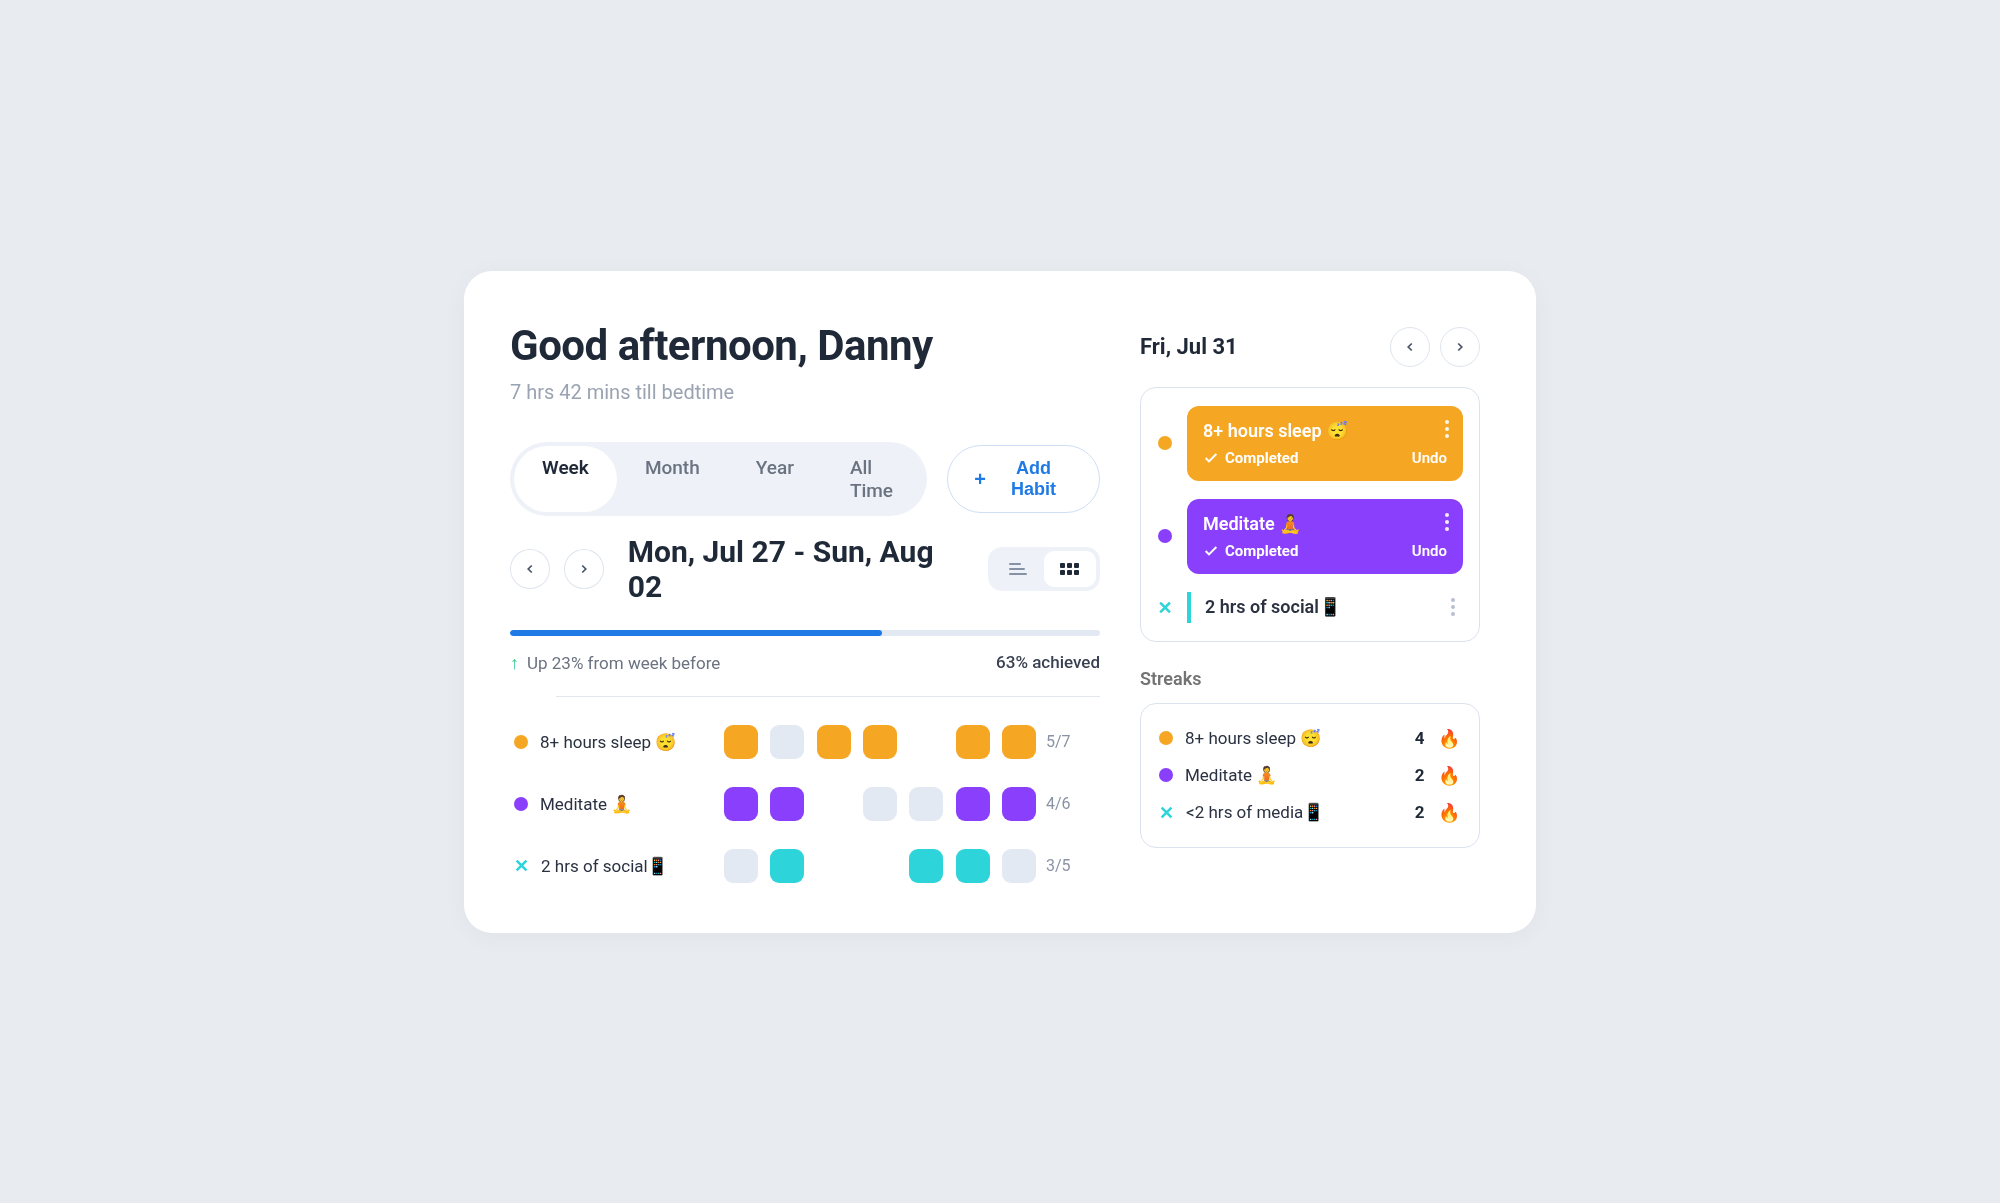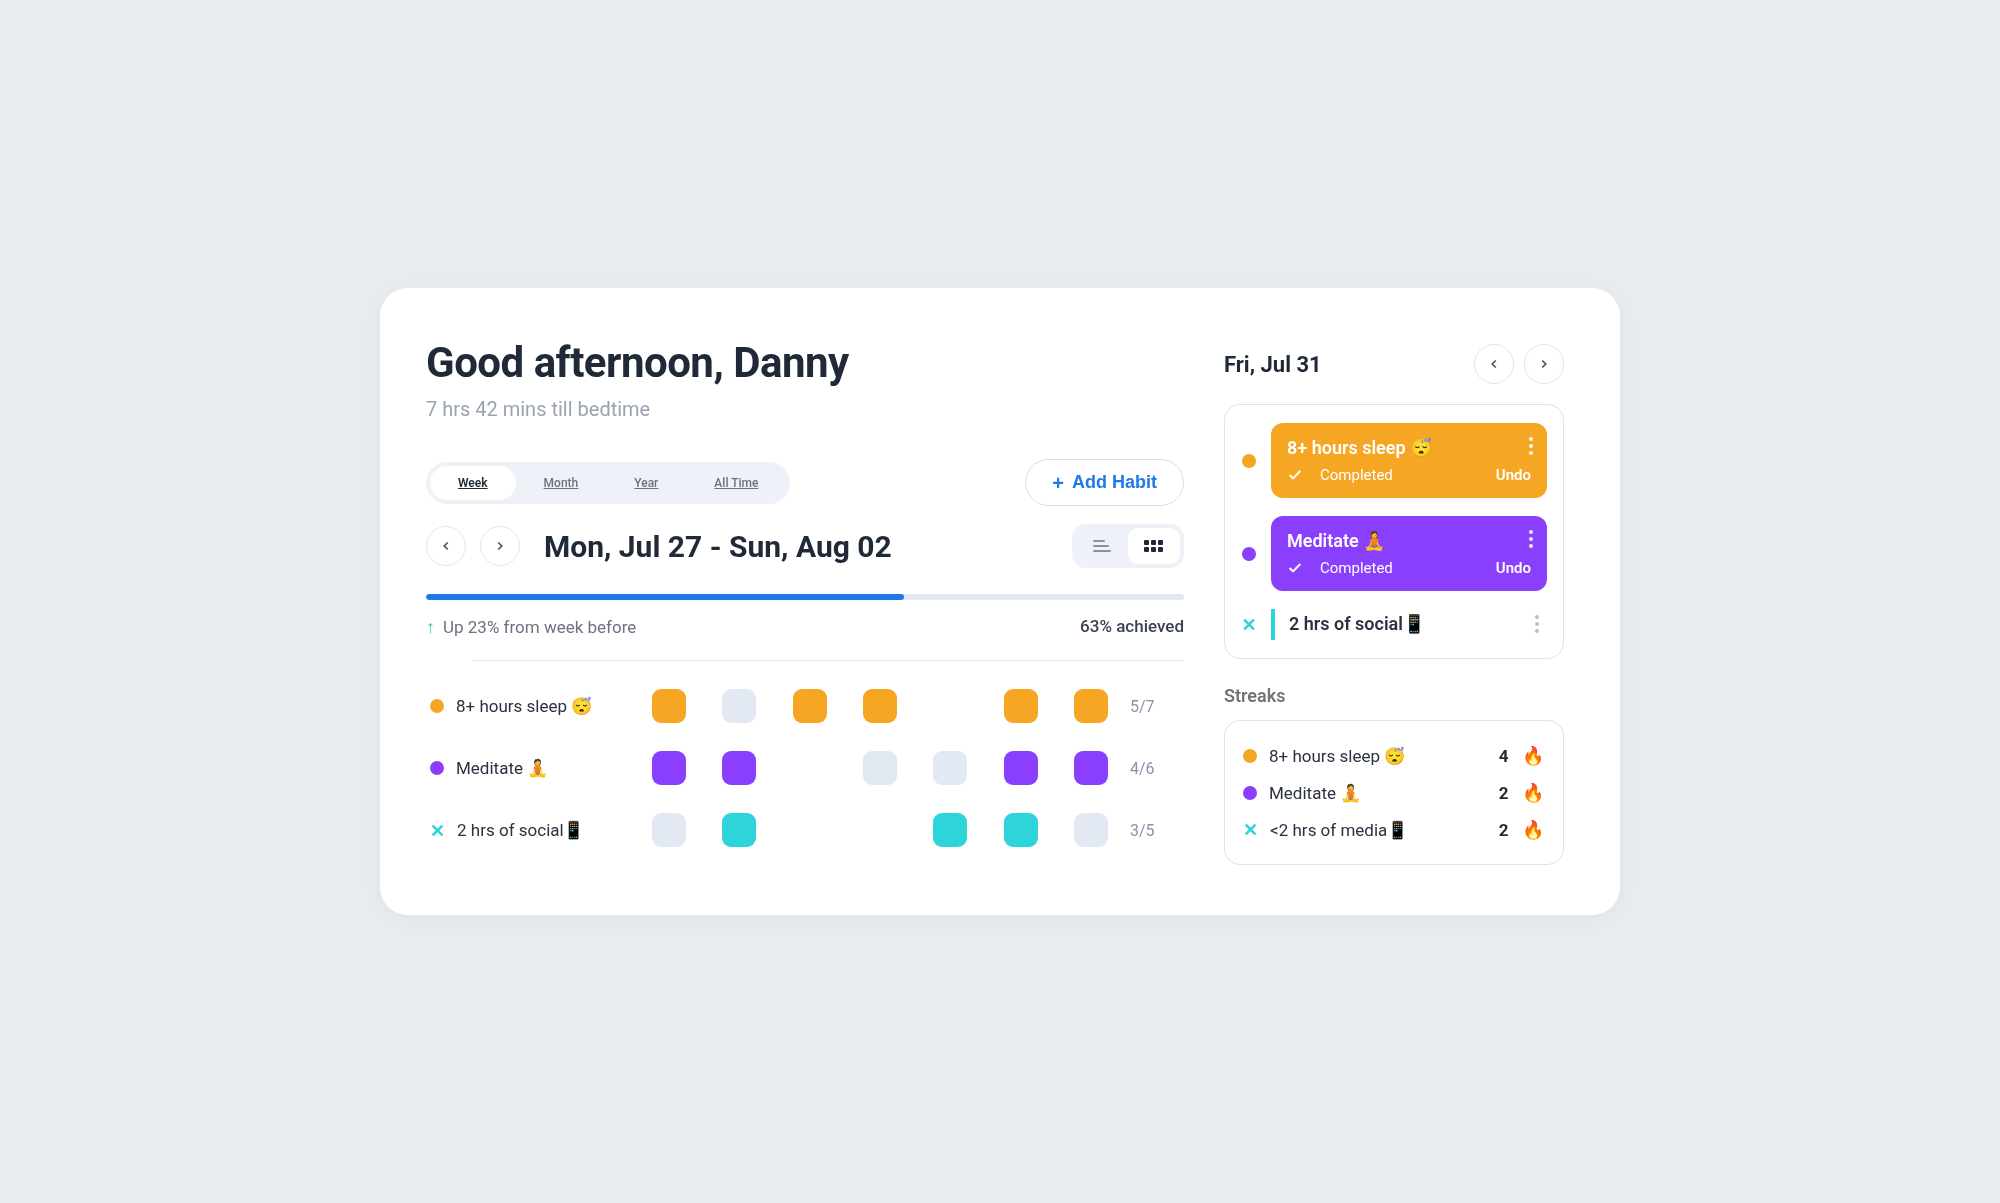--- a/index.html
+++ b/index.html
@@ -8,21 +8,21 @@
   background: #e8ecf1;
   display: flex;
   align-items: center;
   justify-content: center;
   min-height: 100vh;
   padding: 40px;
 }
 .app {
   background: #fff;
   border-radius: 28px;
-  width: 1240px;
+  width: 1072px;
   padding: 50px 56px 50px 46px;
   display: flex;
   gap: 40px;
   box-shadow: 0 4px 24px rgba(0,0,0,0.04);
 }
 .main { flex: 1; min-width: 0; }
 .side { width: 340px; flex-shrink: 0; }
 
 
 .greeting { font-size: 42px; font-weight: 700; color: #1f2937; letter-spacing: -0.5px; }
@@ -32,25 +32,24 @@
 .filter-row { display: flex; align-items: center; margin-top: 38px; gap: 20px; }
 .segmented {
   background: #eef2f8;
   border-radius: 999px;
   display: flex;
   padding: 4px;
 }
 .seg-item {
   padding: 10px 28px;
   border-radius: 999px;
-  font-size: 12px;
+  font-size: 19px;
   color: #6b7280;
   cursor: pointer;
   font-weight: 500;
-  text-decoration: underline;
 }
 .seg-item.active { background: #fff; color: #1f2937; font-weight: 600; }
 .add-habit-btn {
   margin-left: auto;
   border: 1.5px solid #cfdff5;
   background: #fff;
   color: #1f7ae5;
   border-radius: 999px;
   padding: 12px 26px;
   font-size: 18px;
@@ -149,21 +148,21 @@
 .day-left { display: flex; align-items: center; width: 16px; justify-content: center; }
 .card {
   flex: 1;
   border-radius: 12px;
   padding: 14px 16px;
   color: #fff;
   position: relative;
 }
 .card-title { font-size: 18px; font-weight: 600; }
 .card-sub { display: flex; align-items: center; justify-content: space-between; margin-top: 8px; font-size: 15px; }
-.card-sub-left { display: flex; align-items: center; gap: 17px; font-weight: 400; }
+.card-sub-left { display: flex; align-items: center; gap: 6px; font-weight: 700; }
 .card-undo { cursor: pointer; font-weight: 600; }
 .card-menu { position: absolute; right: 14px; top: 14px; cursor: pointer; }
 .card-menu svg { width: 4px; height: 18px; }
 
 .card.plain {
   background: transparent;
   color: #2a3140;
   padding: 4px 6px 6px 14px;
   border-left: 4px solid;
   border-radius: 0;

